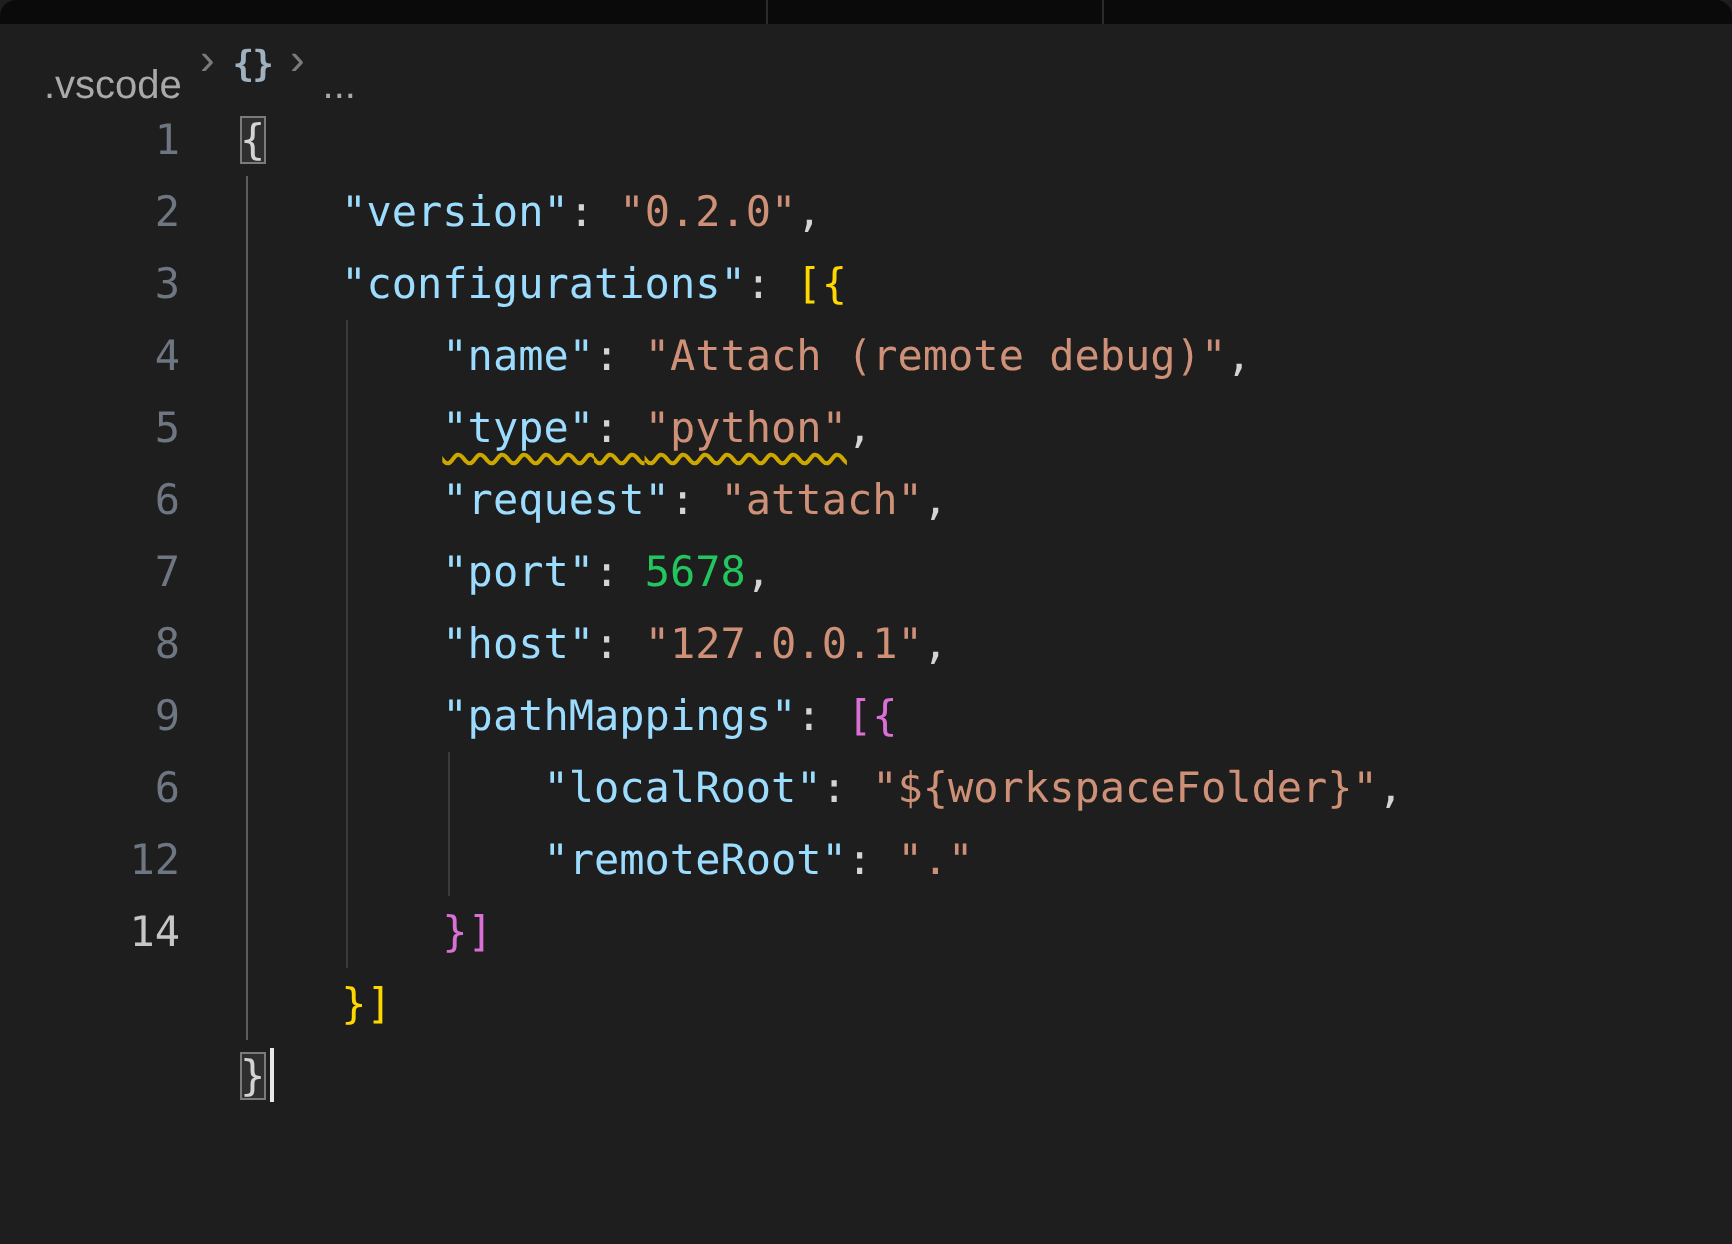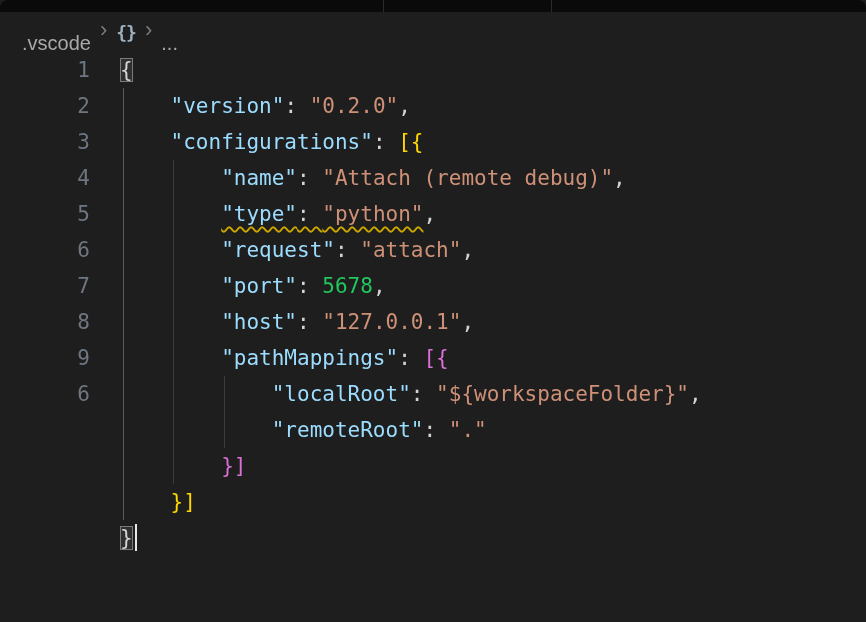--- a/index.html
+++ b/index.html
@@ -72,20 +72,22 @@
         <div class="line-number">1</div>
         <div class="line-number">2</div>
         <div class="line-number">3</div>
         <div class="line-number">4</div>
         <div class="line-number">5</div>
         <div class="line-number">6</div>
         <div class="line-number">7</div>
         <div class="line-number">8</div>
         <div class="line-number">9</div>
         <div class="line-number">6</div>
+        <div class="line-number">12</div>
+        <div class="line-number active">14</div>
       </div>
     <div class="code">
         <div class="indent-guide" style="left: 3px; top: 36px; height: 432px; background: rgb(93, 93, 93);"></div>
         <div class="indent-guide" style="left: 53.4px; top: 108px; height: 324px; background: rgb(59, 59, 59);"></div>
         <div class="indent-guide" style="left: 103.8px; top: 324px; height: 72px; background: rgb(59, 59, 59);"></div>
         <div class="code-line"><span class="tok match" style="color: rgb(212, 212, 212);">{</span></div>
         <div class="code-line"><span class="tok plain" style="color: rgb(212, 212, 212);">    </span><span class="tok key" style="color: rgb(156, 220, 254);">"version"</span><span class="tok plain" style="color: rgb(212, 212, 212);">: </span><span class="tok str" style="color: rgb(206, 145, 120);">"0.2.0"</span><span class="tok plain" style="color: rgb(212, 212, 212);">,</span></div>
         <div class="code-line"><span class="tok plain" style="color: rgb(212, 212, 212);">    </span><span class="tok key" style="color: rgb(156, 220, 254);">"configurations"</span><span class="tok plain" style="color: rgb(212, 212, 212);">: </span><span class="tok bracket1" style="color: rgb(255, 215, 0);">[{</span></div>
         <div class="code-line"><span class="tok plain" style="color: rgb(212, 212, 212);">        </span><span class="tok key" style="color: rgb(156, 220, 254);">"name"</span><span class="tok plain" style="color: rgb(212, 212, 212);">: </span><span class="tok str" style="color: rgb(206, 145, 120);">"Attach (remote debug)"</span><span class="tok plain" style="color: rgb(212, 212, 212);">,</span></div>
         <div class="code-line"><span class="tok plain" style="color: rgb(212, 212, 212);">        </span><span class="tok key squiggle" style="color: rgb(156, 220, 254);">"type"</span><span class="tok plain squiggle" style="color: rgb(212, 212, 212);">: </span><span class="tok str squiggle" style="color: rgb(206, 145, 120);">"python"</span><span class="tok plain" style="color: rgb(212, 212, 212);">,</span></div>

